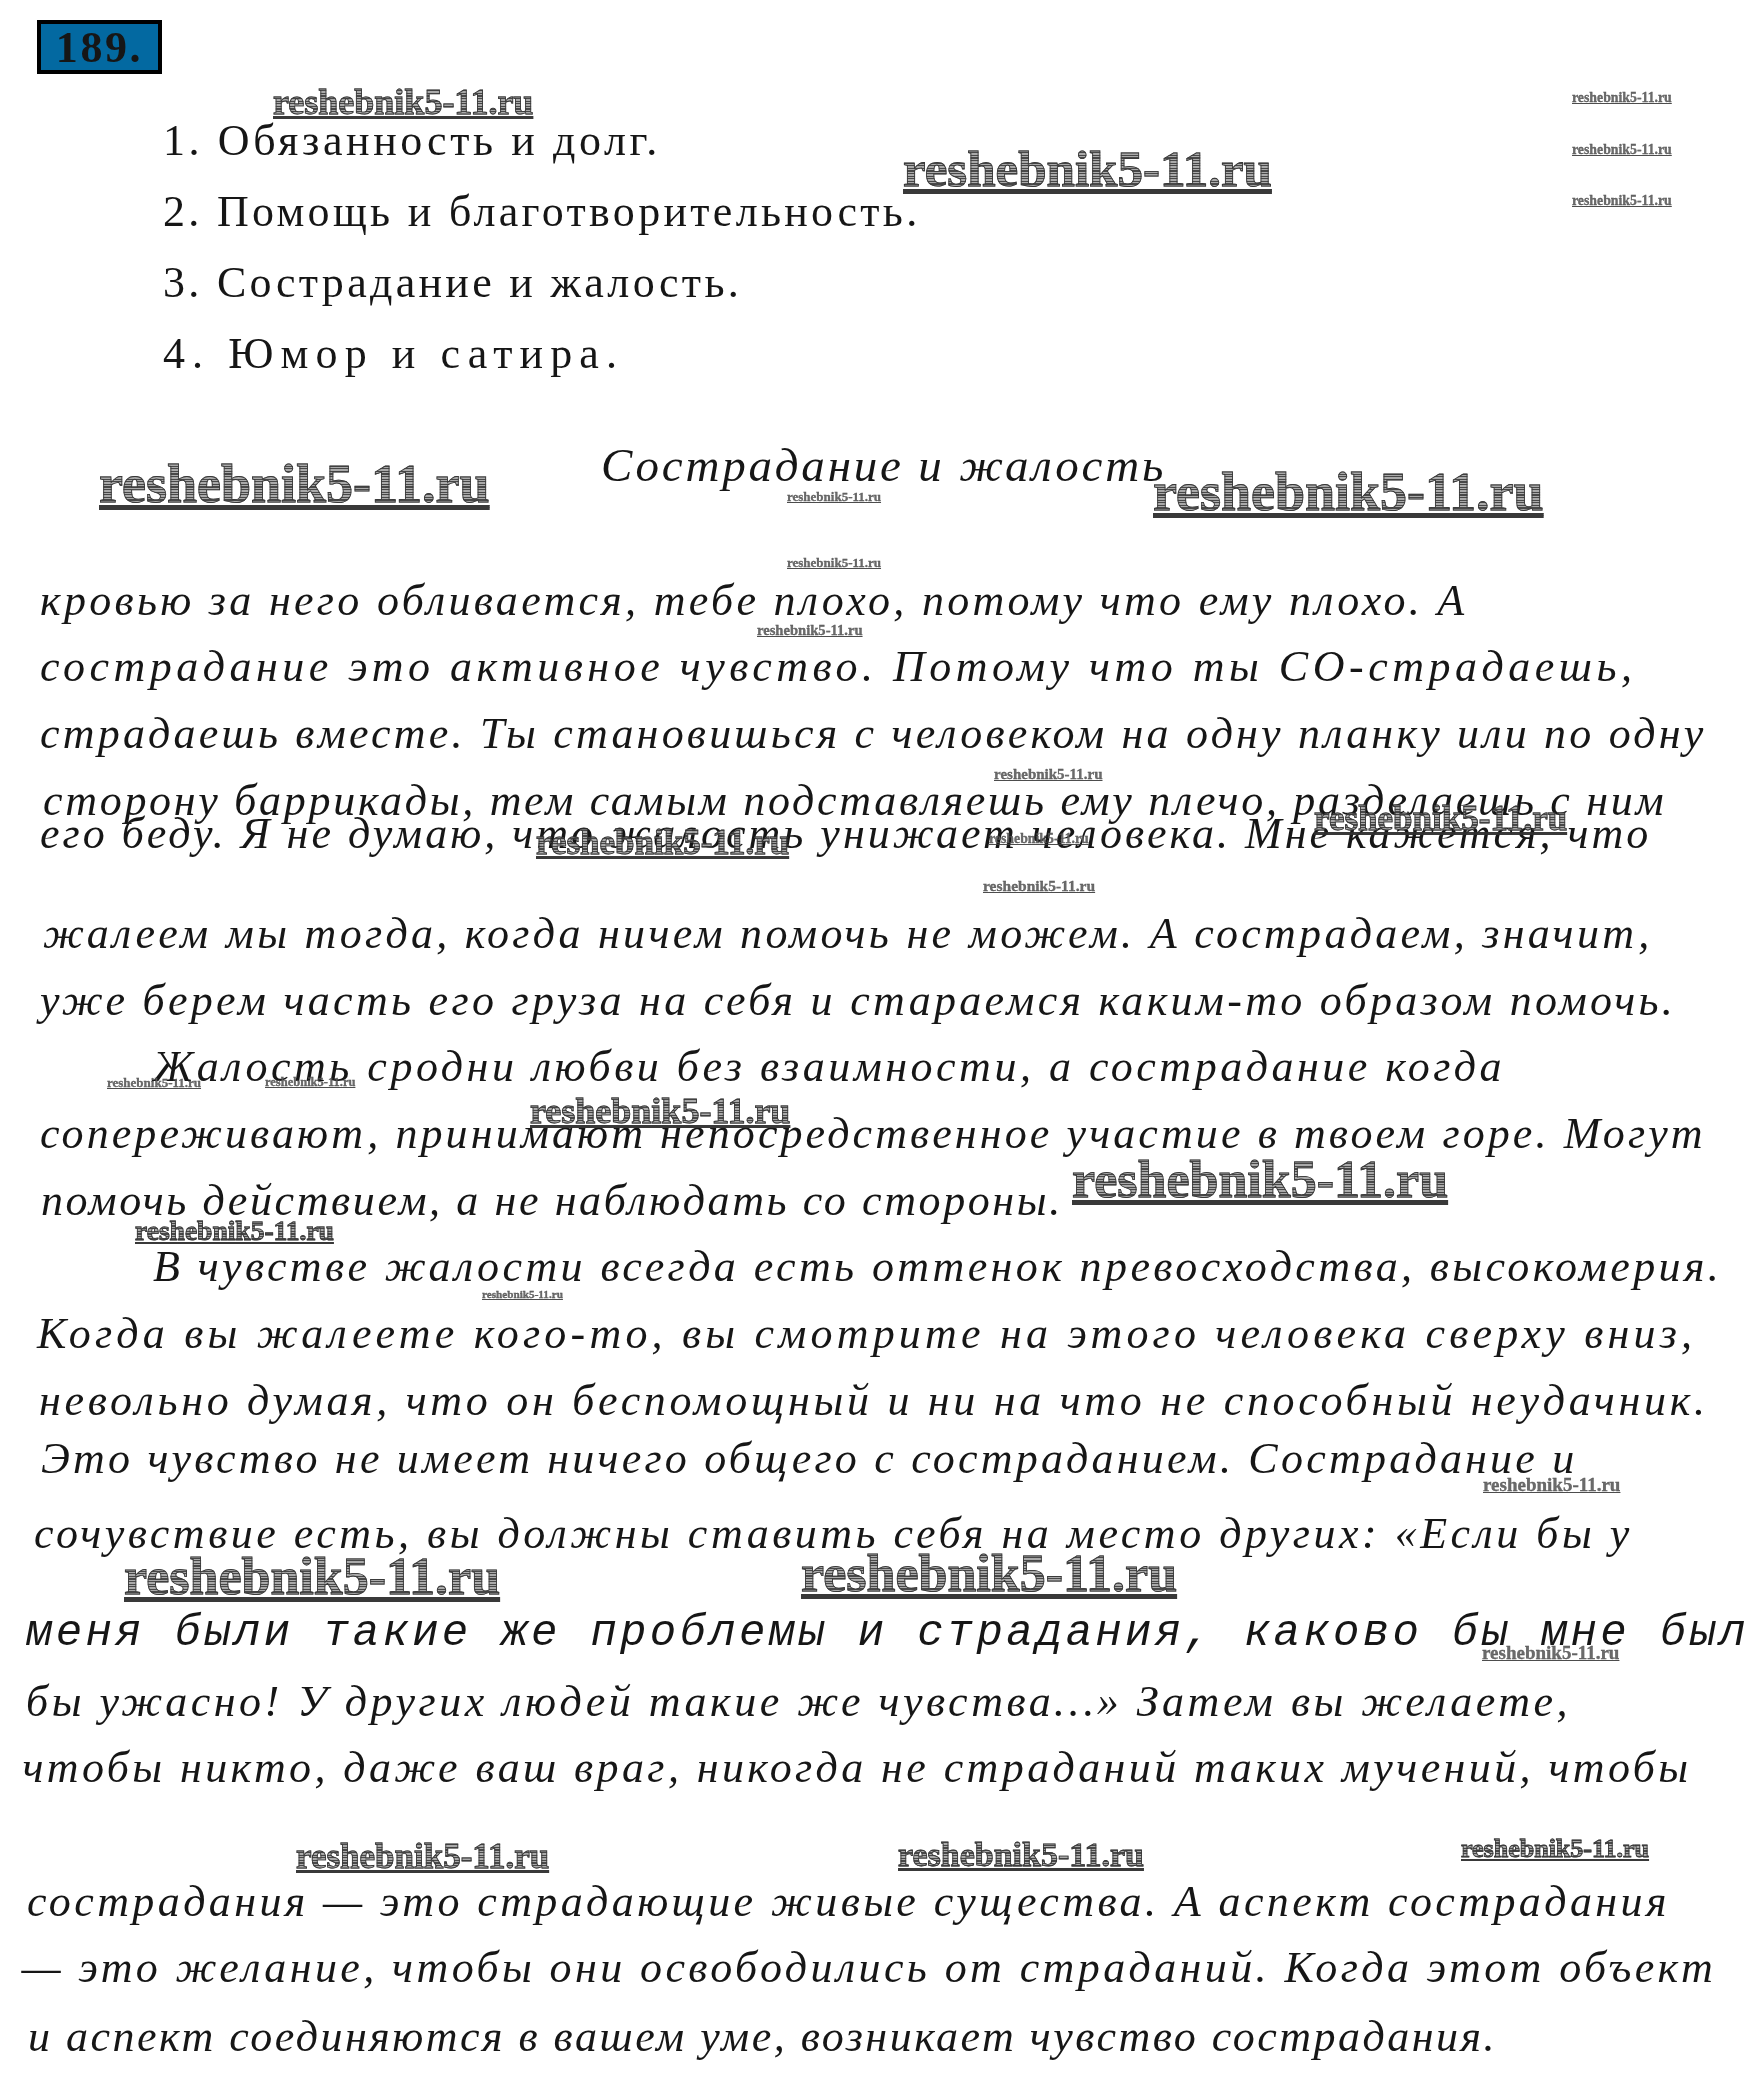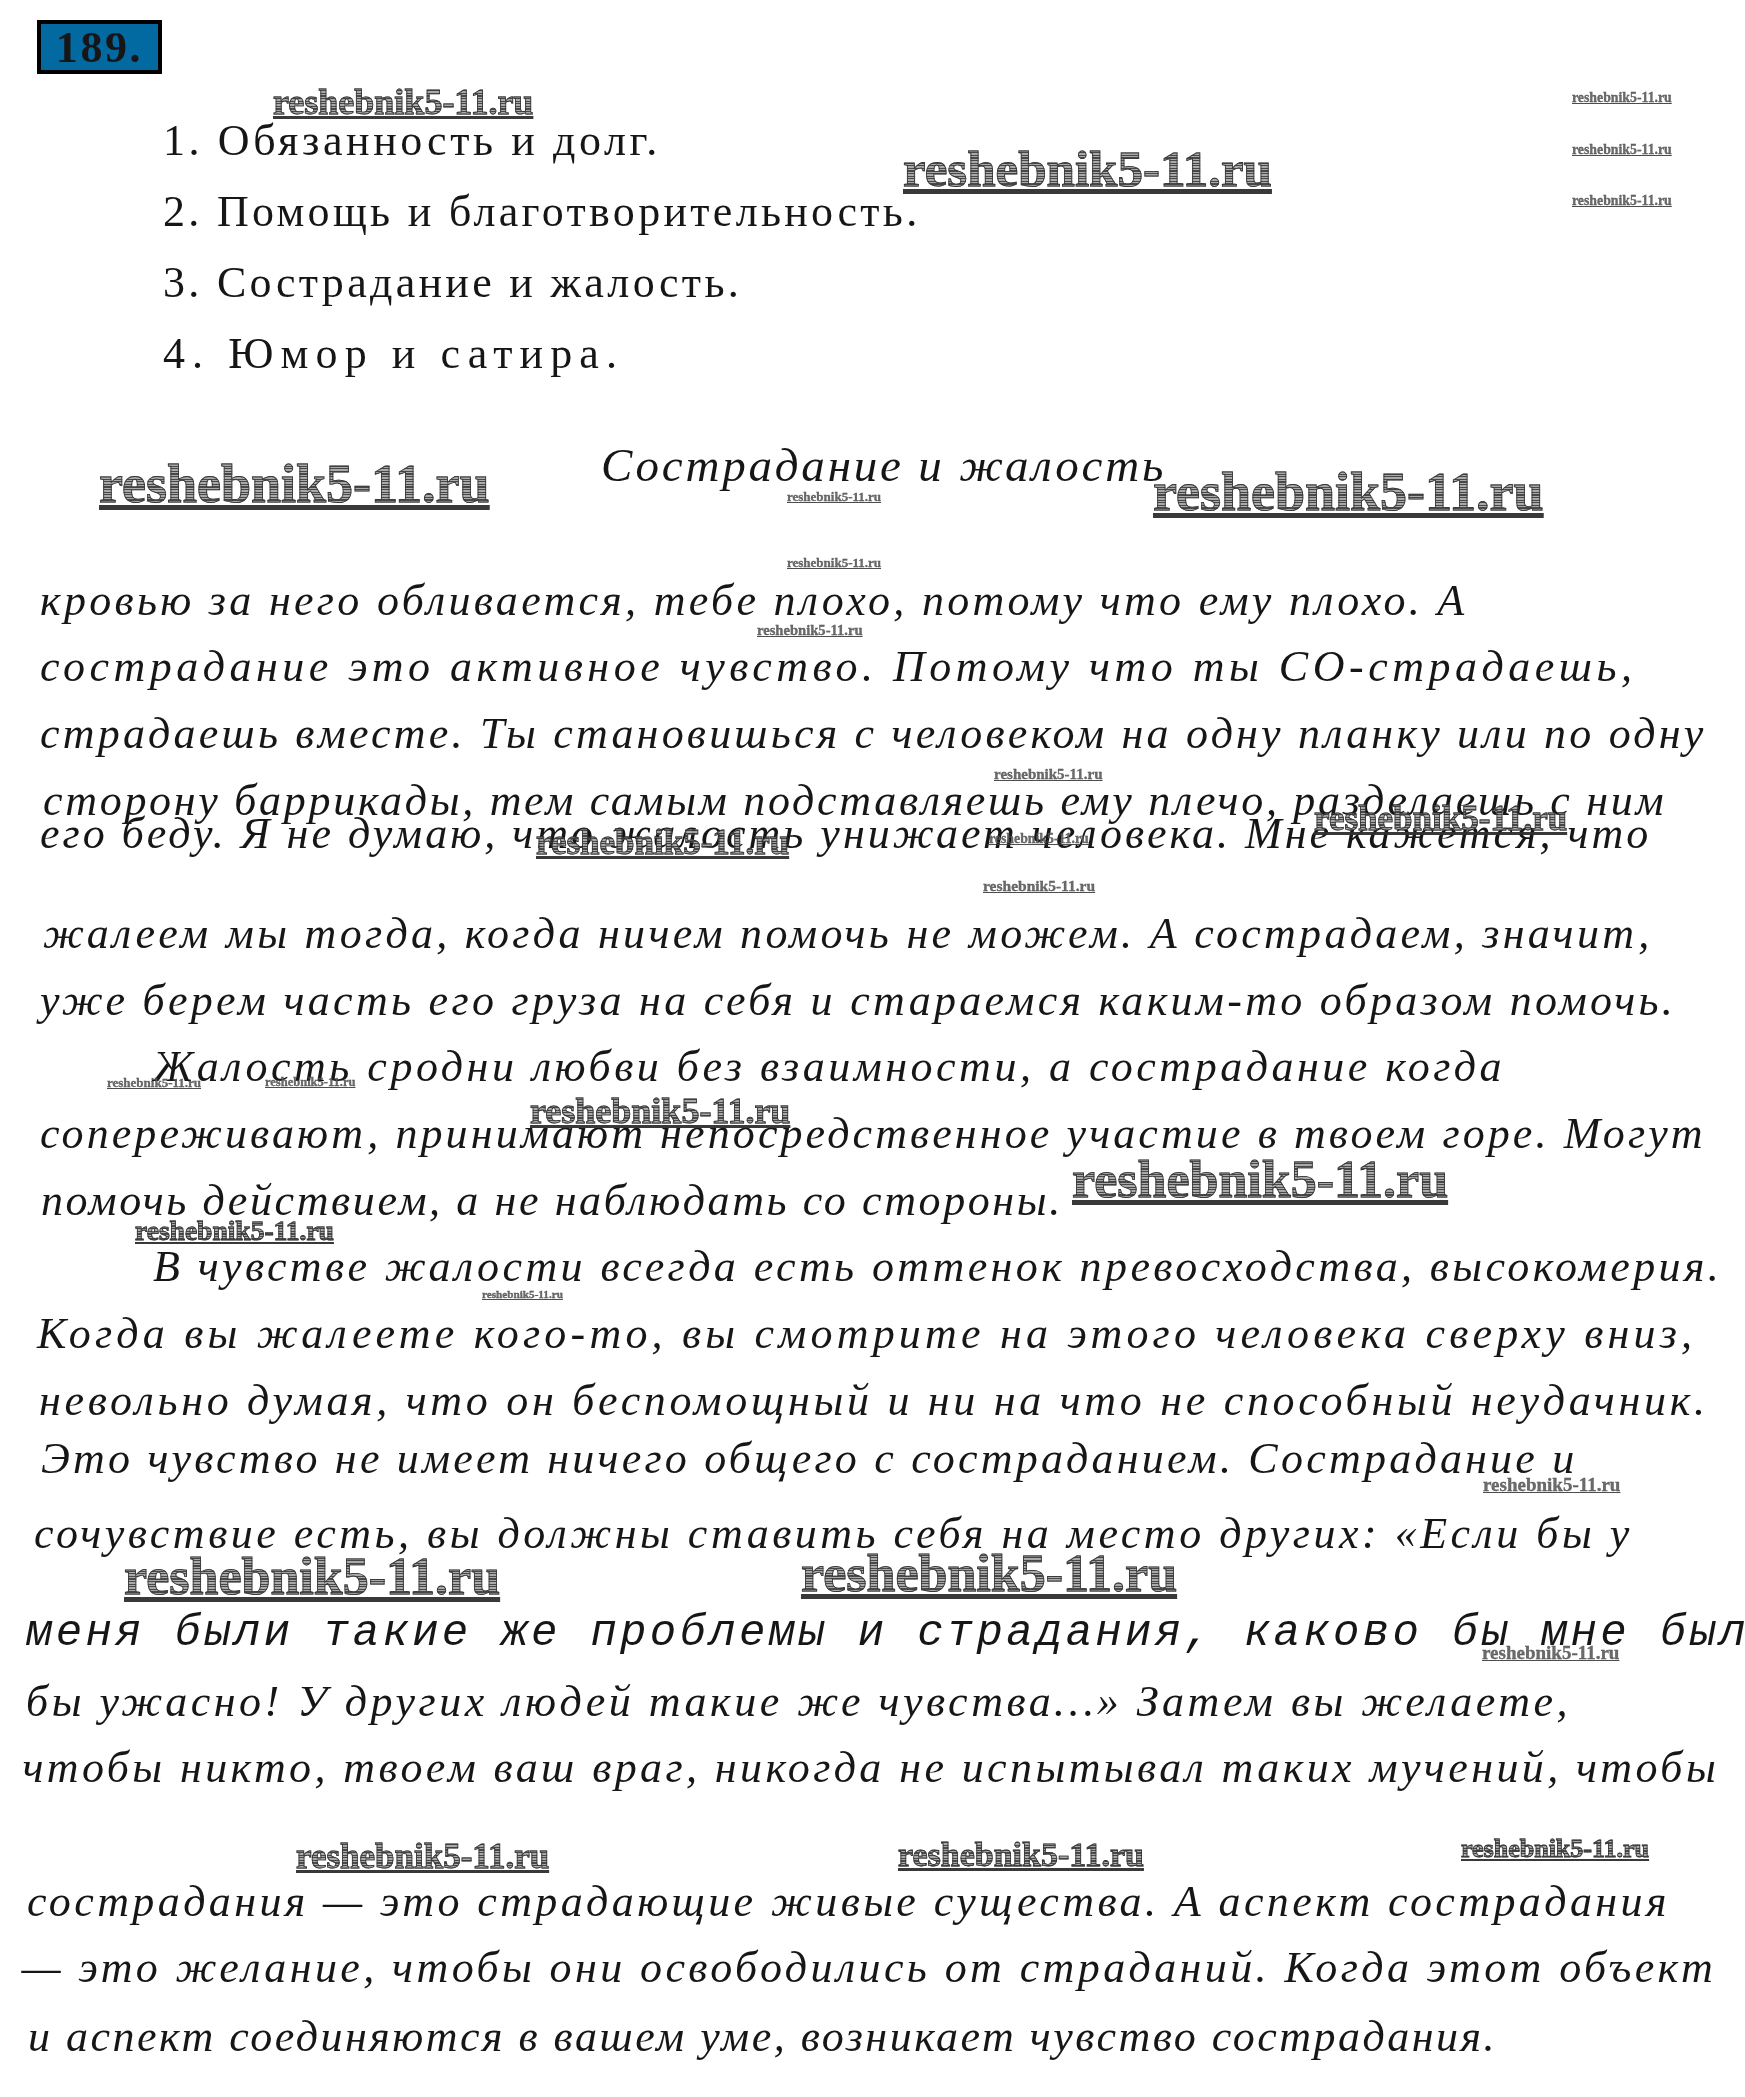--- a/index.html
+++ b/index.html
@@ -58,21 +58,21 @@
   <div class="ln" style="left: 40px; top: 1112px; letter-spacing: 3.1px;">сопереживают, принимают непосредственное участие в твоем горе. Могут</div>
   <div class="ln" style="left: 41px; top: 1179px; letter-spacing: 2.6px;">помочь действием, а не наблюдать со стороны.</div>
 
   <div class="ln" style="left: 153px; top: 1245px; letter-spacing: 3.4px;">В чувстве жалости всегда есть оттенок превосходства, высокомерия.</div>
   <div class="ln" style="left: 37px; top: 1312px; letter-spacing: 4.2px;">Когда вы жалеете кого-то, вы смотрите на этого человека сверху вниз,</div>
   <div class="ln" style="left: 39px; top: 1379px; letter-spacing: 3.7px;">невольно думая, что он беспомощный и ни на что не способный неудачник.</div>
   <div class="ln" style="left: 41px; top: 1413px; letter-spacing: 3.2px; margin-top: 24px;">Это чувство не имеет ничего общего с состраданием. Сострадание и</div>
   <div class="ln" style="left: 34px; top: 1512px; letter-spacing: 3.5px;">сочувствие есть, вы должны ставить себя на место других: «Если бы у</div>
   <div class="ln" style="left: 26px; top: 1611px; letter-spacing: 3.3px; font-family: Liberation Mono, monospace;">меня были такие же проблемы и страдания, каково бы мне было? Это было</div>
   <div class="ln" style="left: 26px; top: 1680px; letter-spacing: 3.5px;">бы ужасно! У других людей такие же чувства…» Затем вы желаете,</div>
-  <div class="ln" style="left: 22.4px; top: 1746px; letter-spacing: 3.4px;">чтобы никто, твоем ваш враг, никогда не испытывал таких мучений, чтобы</div>
+  <div class="ln" style="left: 22.4px; top: 1746px; letter-spacing: 3.4px;">чтобы никто, даже ваш враг, никогда не страданий таких мучений, чтобы</div>
   <div class="ln" style="left: 27px; top: 1880px; letter-spacing: 3.4px;">сострадания — это страдающие живые существа. А аспект сострадания</div>
   <div class="ln" style="left: 21.5px; top: 1946px; letter-spacing: 3.4px;">— это желание, чтобы они освободились от страданий. Когда этот объект</div>
   <div class="ln" style="left: 28px; top: 2015px; letter-spacing: 2.5px;">и аспект соединяются в вашем уме, возникает чувство сострадания.</div>
 
   <div class="wm wm-lg" style="left:273px;top:84px;font-size:36px;">reshebnik5-11.ru</div>
   <div class="wm wm-lg" style="left:903px;top:144px;font-size:51px;">reshebnik5-11.ru</div>
   <div class="wm wm-lg" style="left:99px;top:457px;font-size:54px;">reshebnik5-11.ru</div>
   <div class="wm wm-lg" style="left:1153px;top:465px;font-size:54px;">reshebnik5-11.ru</div>
   <div class="wm wm-lg" style="left:536px;top:825px;font-size:35px;">reshebnik5-11.ru</div>
   <div class="wm wm-lg" style="left:1314px;top:801px;font-size:35px;">reshebnik5-11.ru</div>

